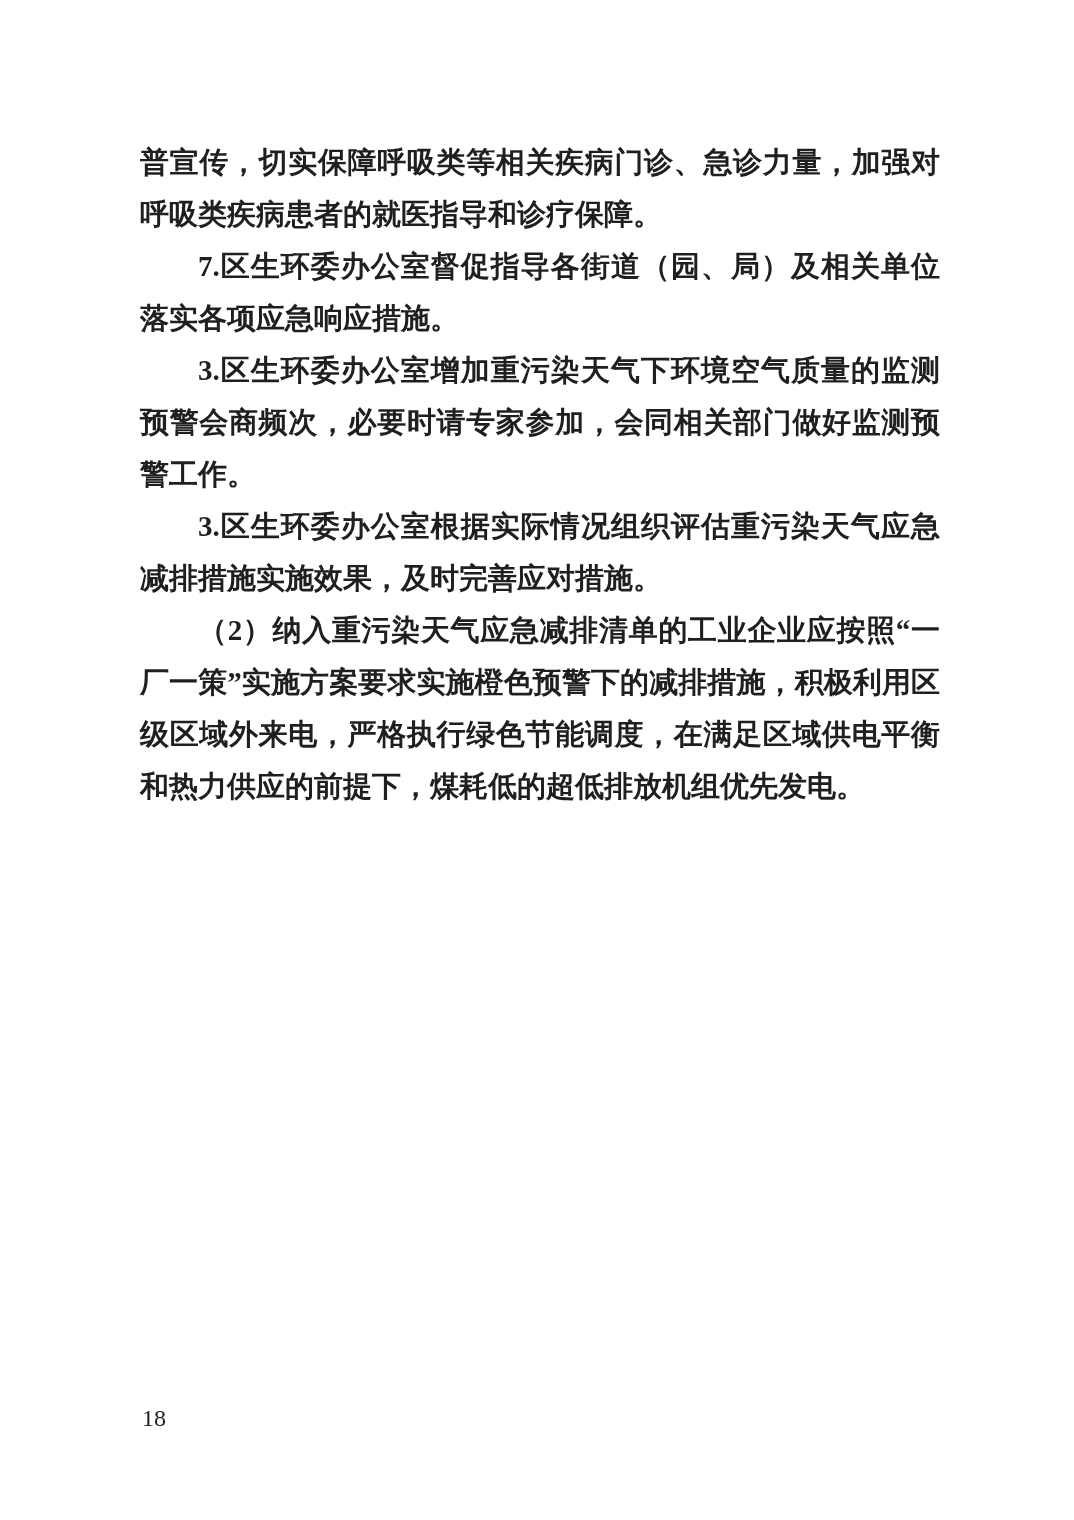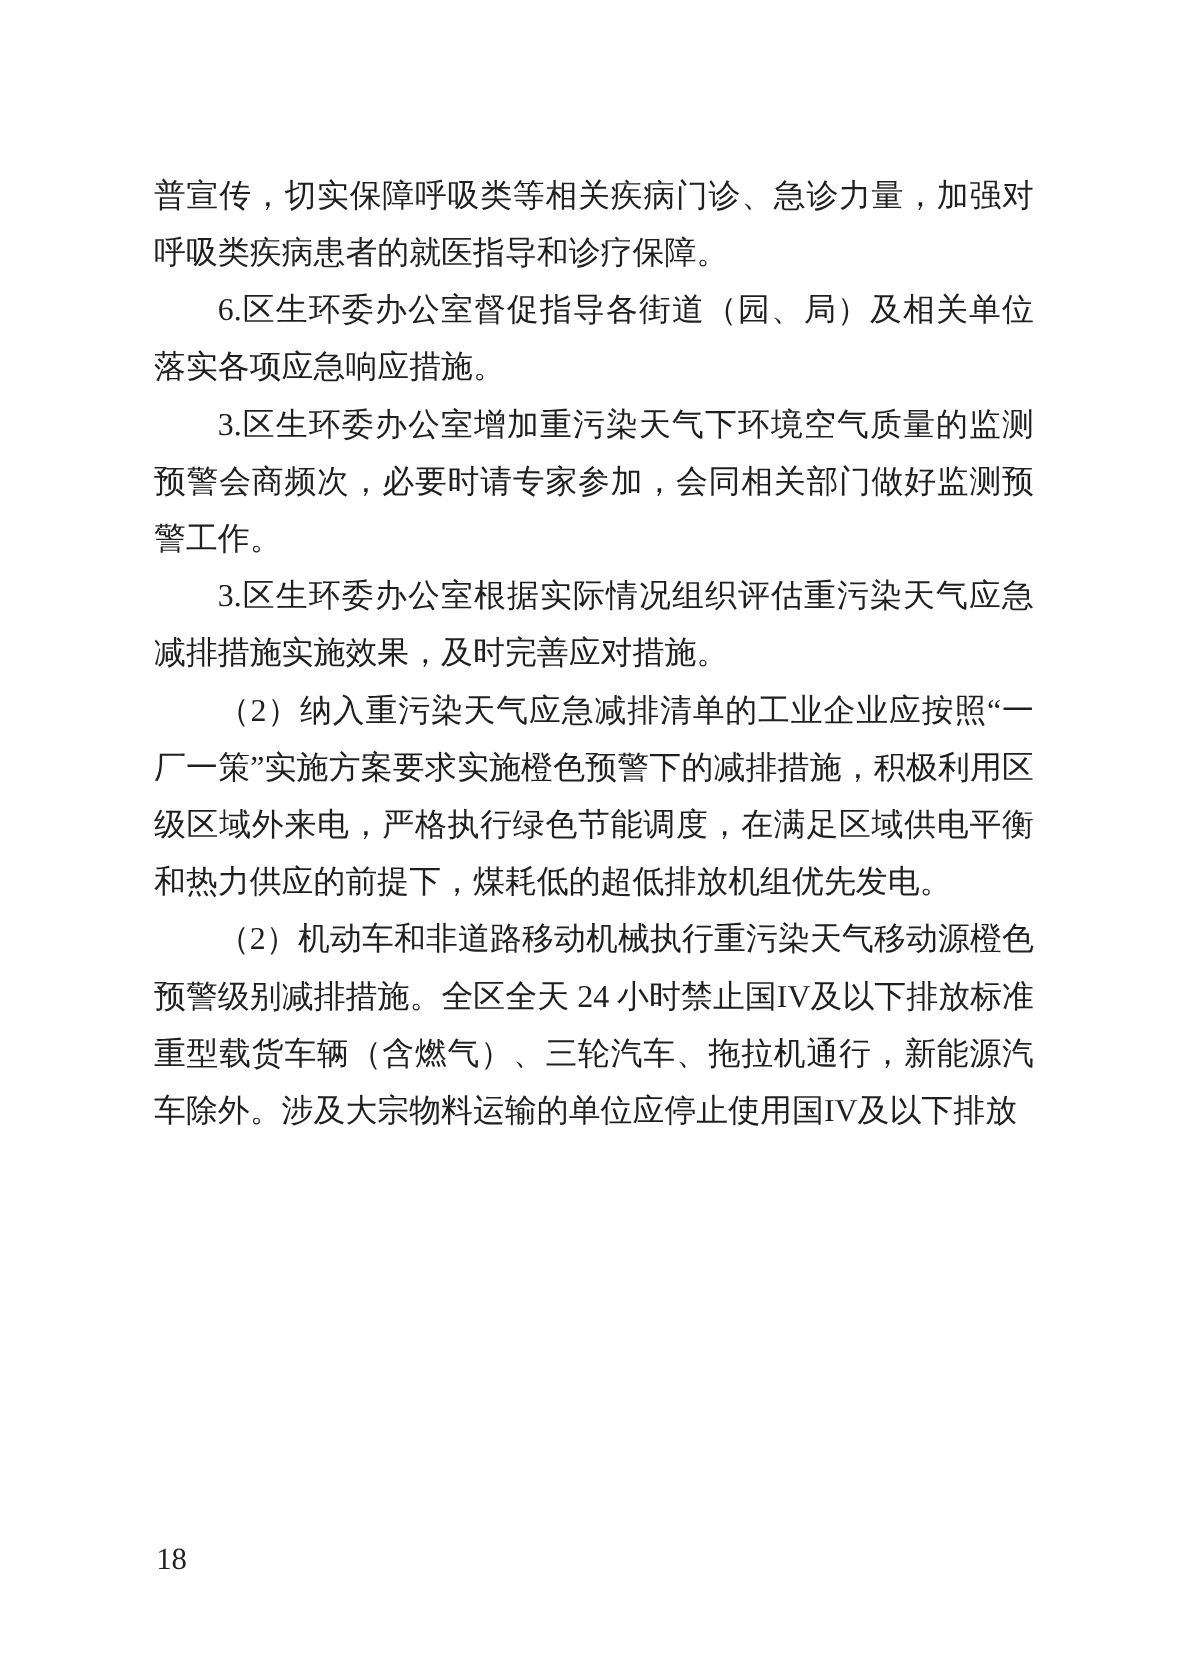--- a/index.html
+++ b/index.html
@@ -11,50 +11,50 @@
     position: relative;
     width: 1074px;
     height: 1520px;
     overflow: hidden;
     font-family: "Liberation Serif", "DejaVu Serif", serif;
     color: #1f1f1f;
   }
   .text-block {
     position: absolute;
     left: 140px;
-    top: 152px;
+    top: 136px;
     width: 800px;
     font-size: 29px;
     line-height: 52px;
     text-align: justify;
     text-justify: inter-ideographic;
     line-break: strict;
+    font-weight: bold;
   }
   .para {
     margin: 0;
     padding: 0;
     text-indent: 2em;
   }
   .para.flush {
     text-indent: 0;
   }
   .page-footer {
     position: absolute;
     left: 142px;
     top: 1406px;
-    font-size: 28px;
+    font-size: 24px;
     line-height: 24px;
     color: #1f1f1f;
   }
 </style>
 </head>
 <body>
 
 <div class="text-block">
   <p class="para flush">普宣传，切实保障呼吸类等相关疾病门诊、急诊力量，加强对呼吸类疾病患者的就医指导和诊疗保障。</p>
-  <p class="para">6.区生环委办公室督促指导各街道（园、局）及相关单位落实各项应急响应措施。</p>
+  <p class="para">7.区生环委办公室督促指导各街道（园、局）及相关单位落实各项应急响应措施。</p>
   <p class="para">3.区生环委办公室增加重污染天气下环境空气质量的监测预警会商频次，必要时请专家参加，会同相关部门做好监测预警工作。</p>
   <p class="para">3.区生环委办公室根据实际情况组织评估重污染天气应急减排措施实施效果，及时完善应对措施。</p>
   <p class="para">（2）纳入重污染天气应急减排清单的工业企业应按照“一厂一策”实施方案要求实施橙色预警下的减排措施，积极利用区级区域外来电，严格执行绿色节能调度，在满足区域供电平衡和热力供应的前提下，煤耗低的超低排放机组优先发电。</p>
-  <p class="para">（2）机动车和非道路移动机械执行重污染天气移动源橙色预警级别减排措施。全区全天 24 小时禁止国IV及以下排放标准重型载货车辆（含燃气）、三轮汽车、拖拉机通行，新能源汽车除外。涉及大宗物料运输的单位应停止使用国IV及以下排放</p>
 </div>
 
 <div class="page-footer">18</div>
 
 </body></html>

